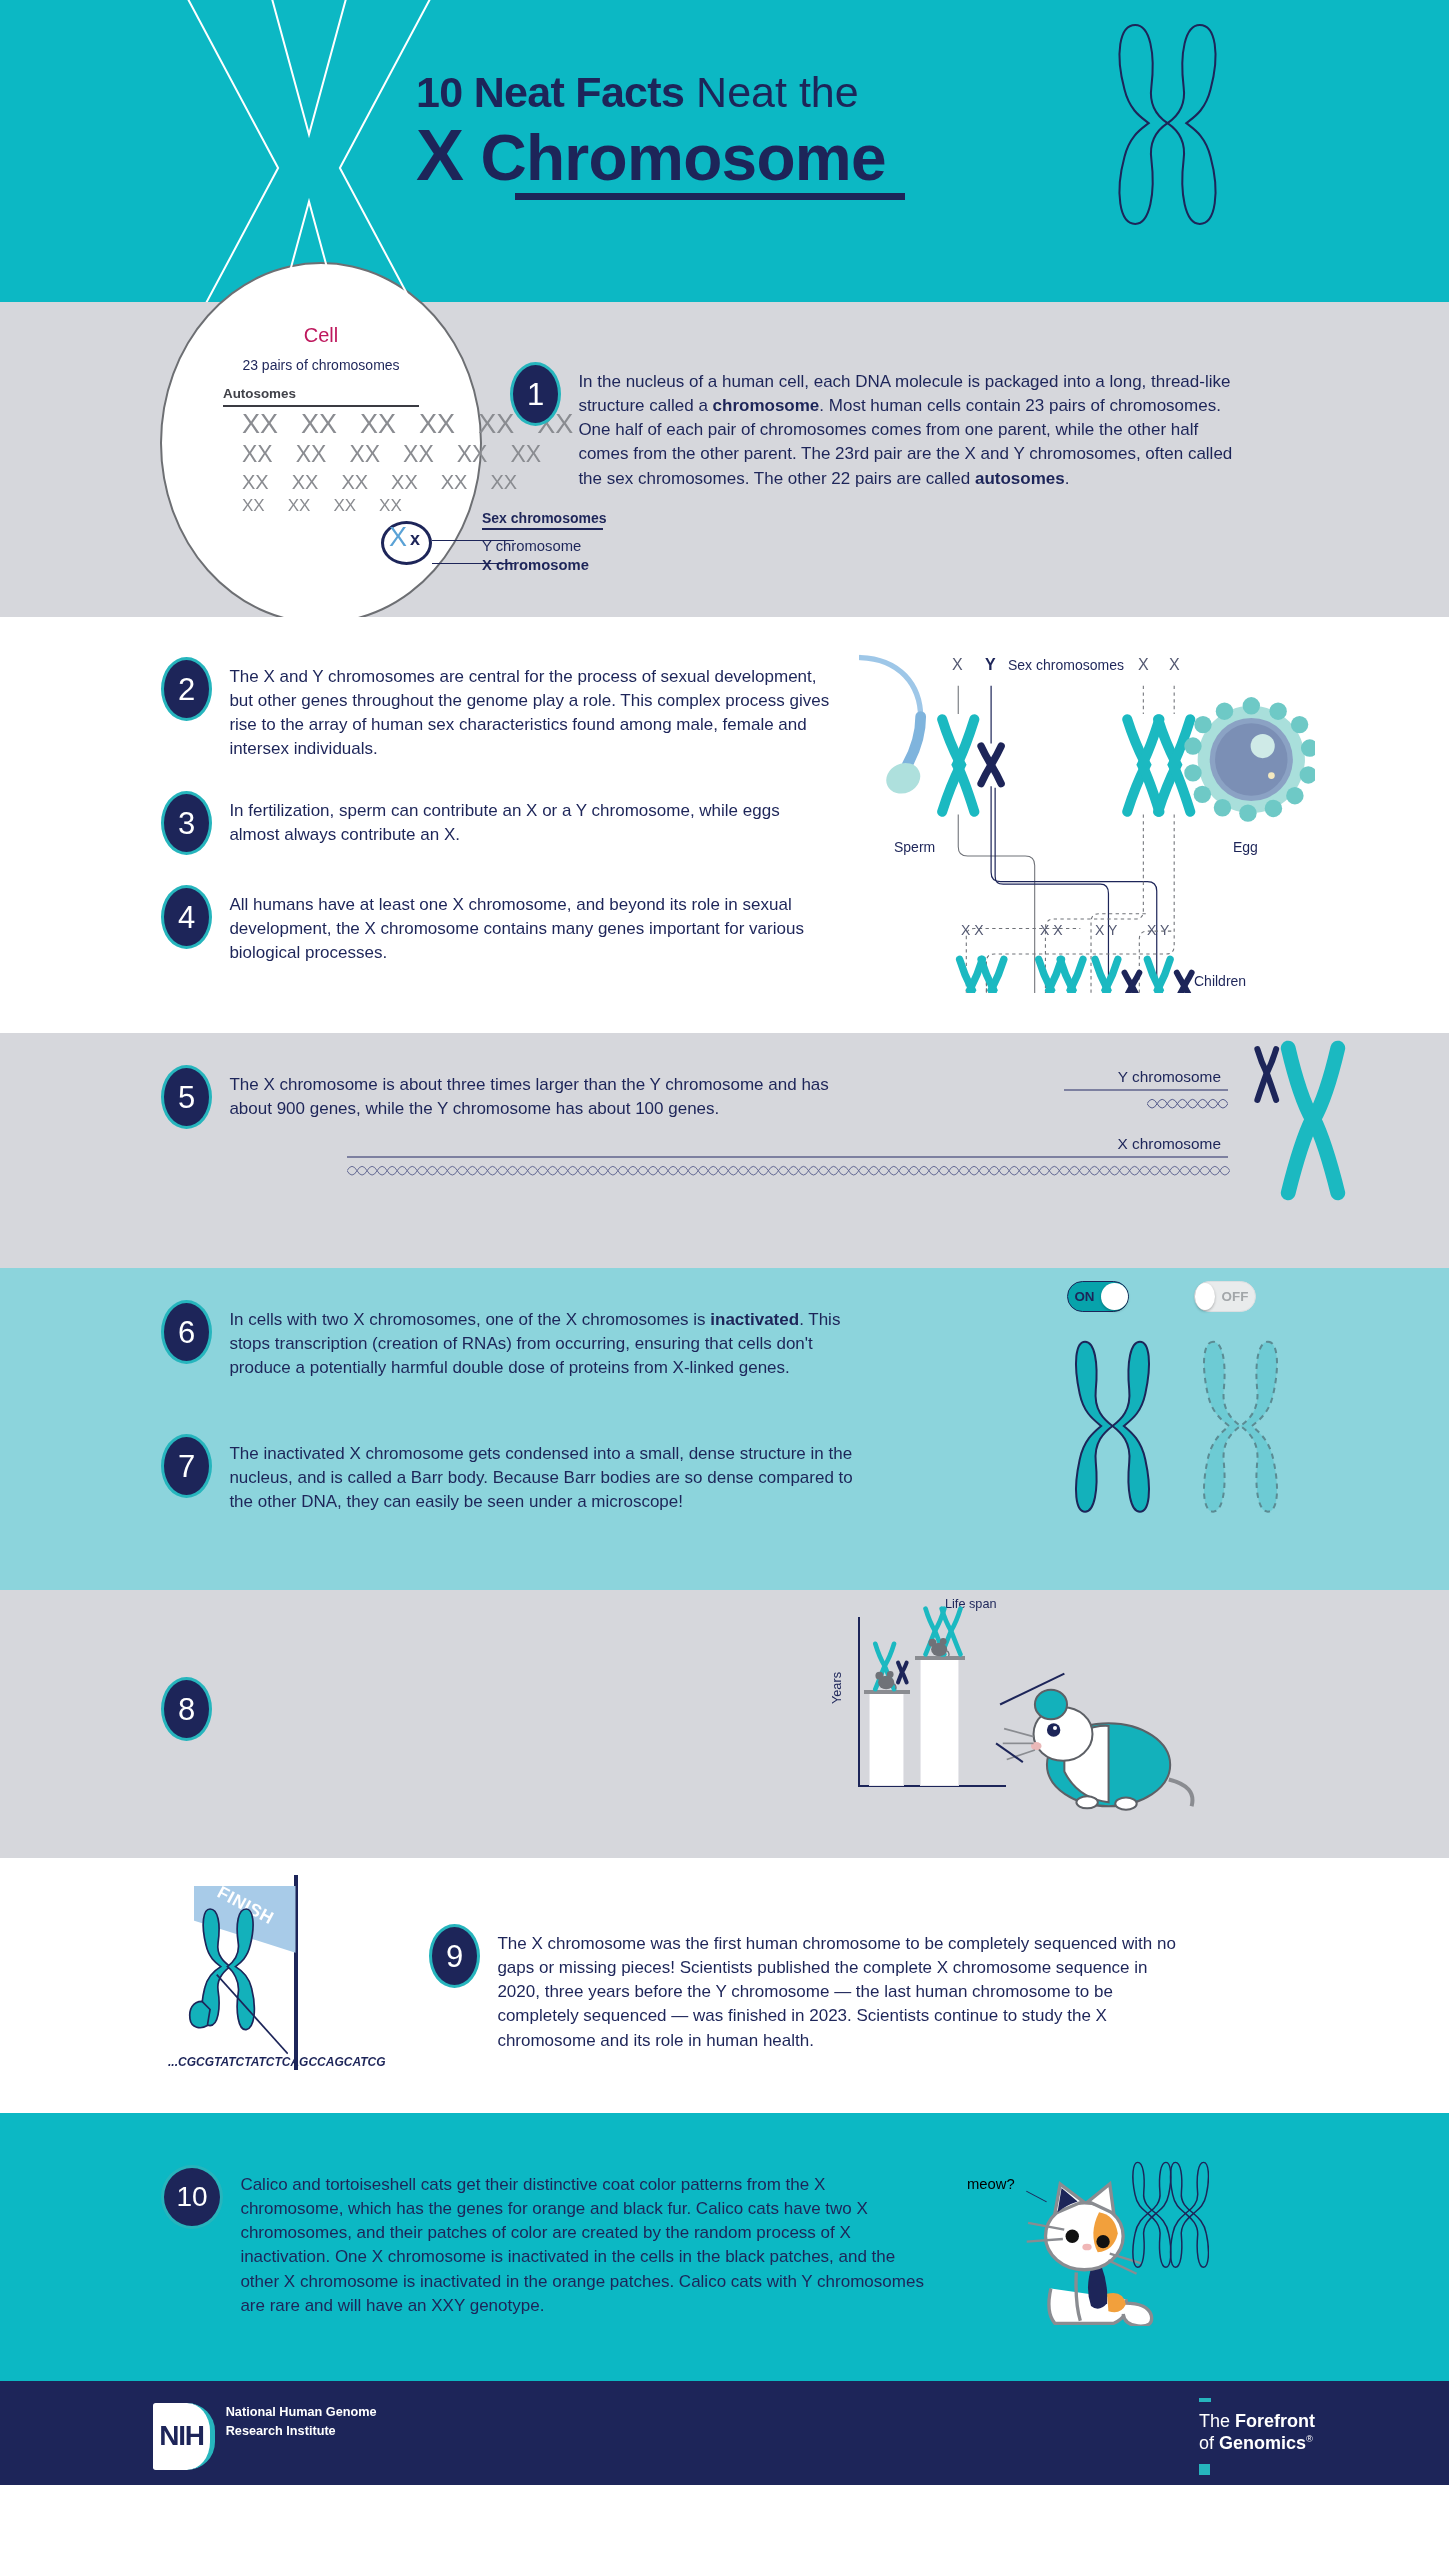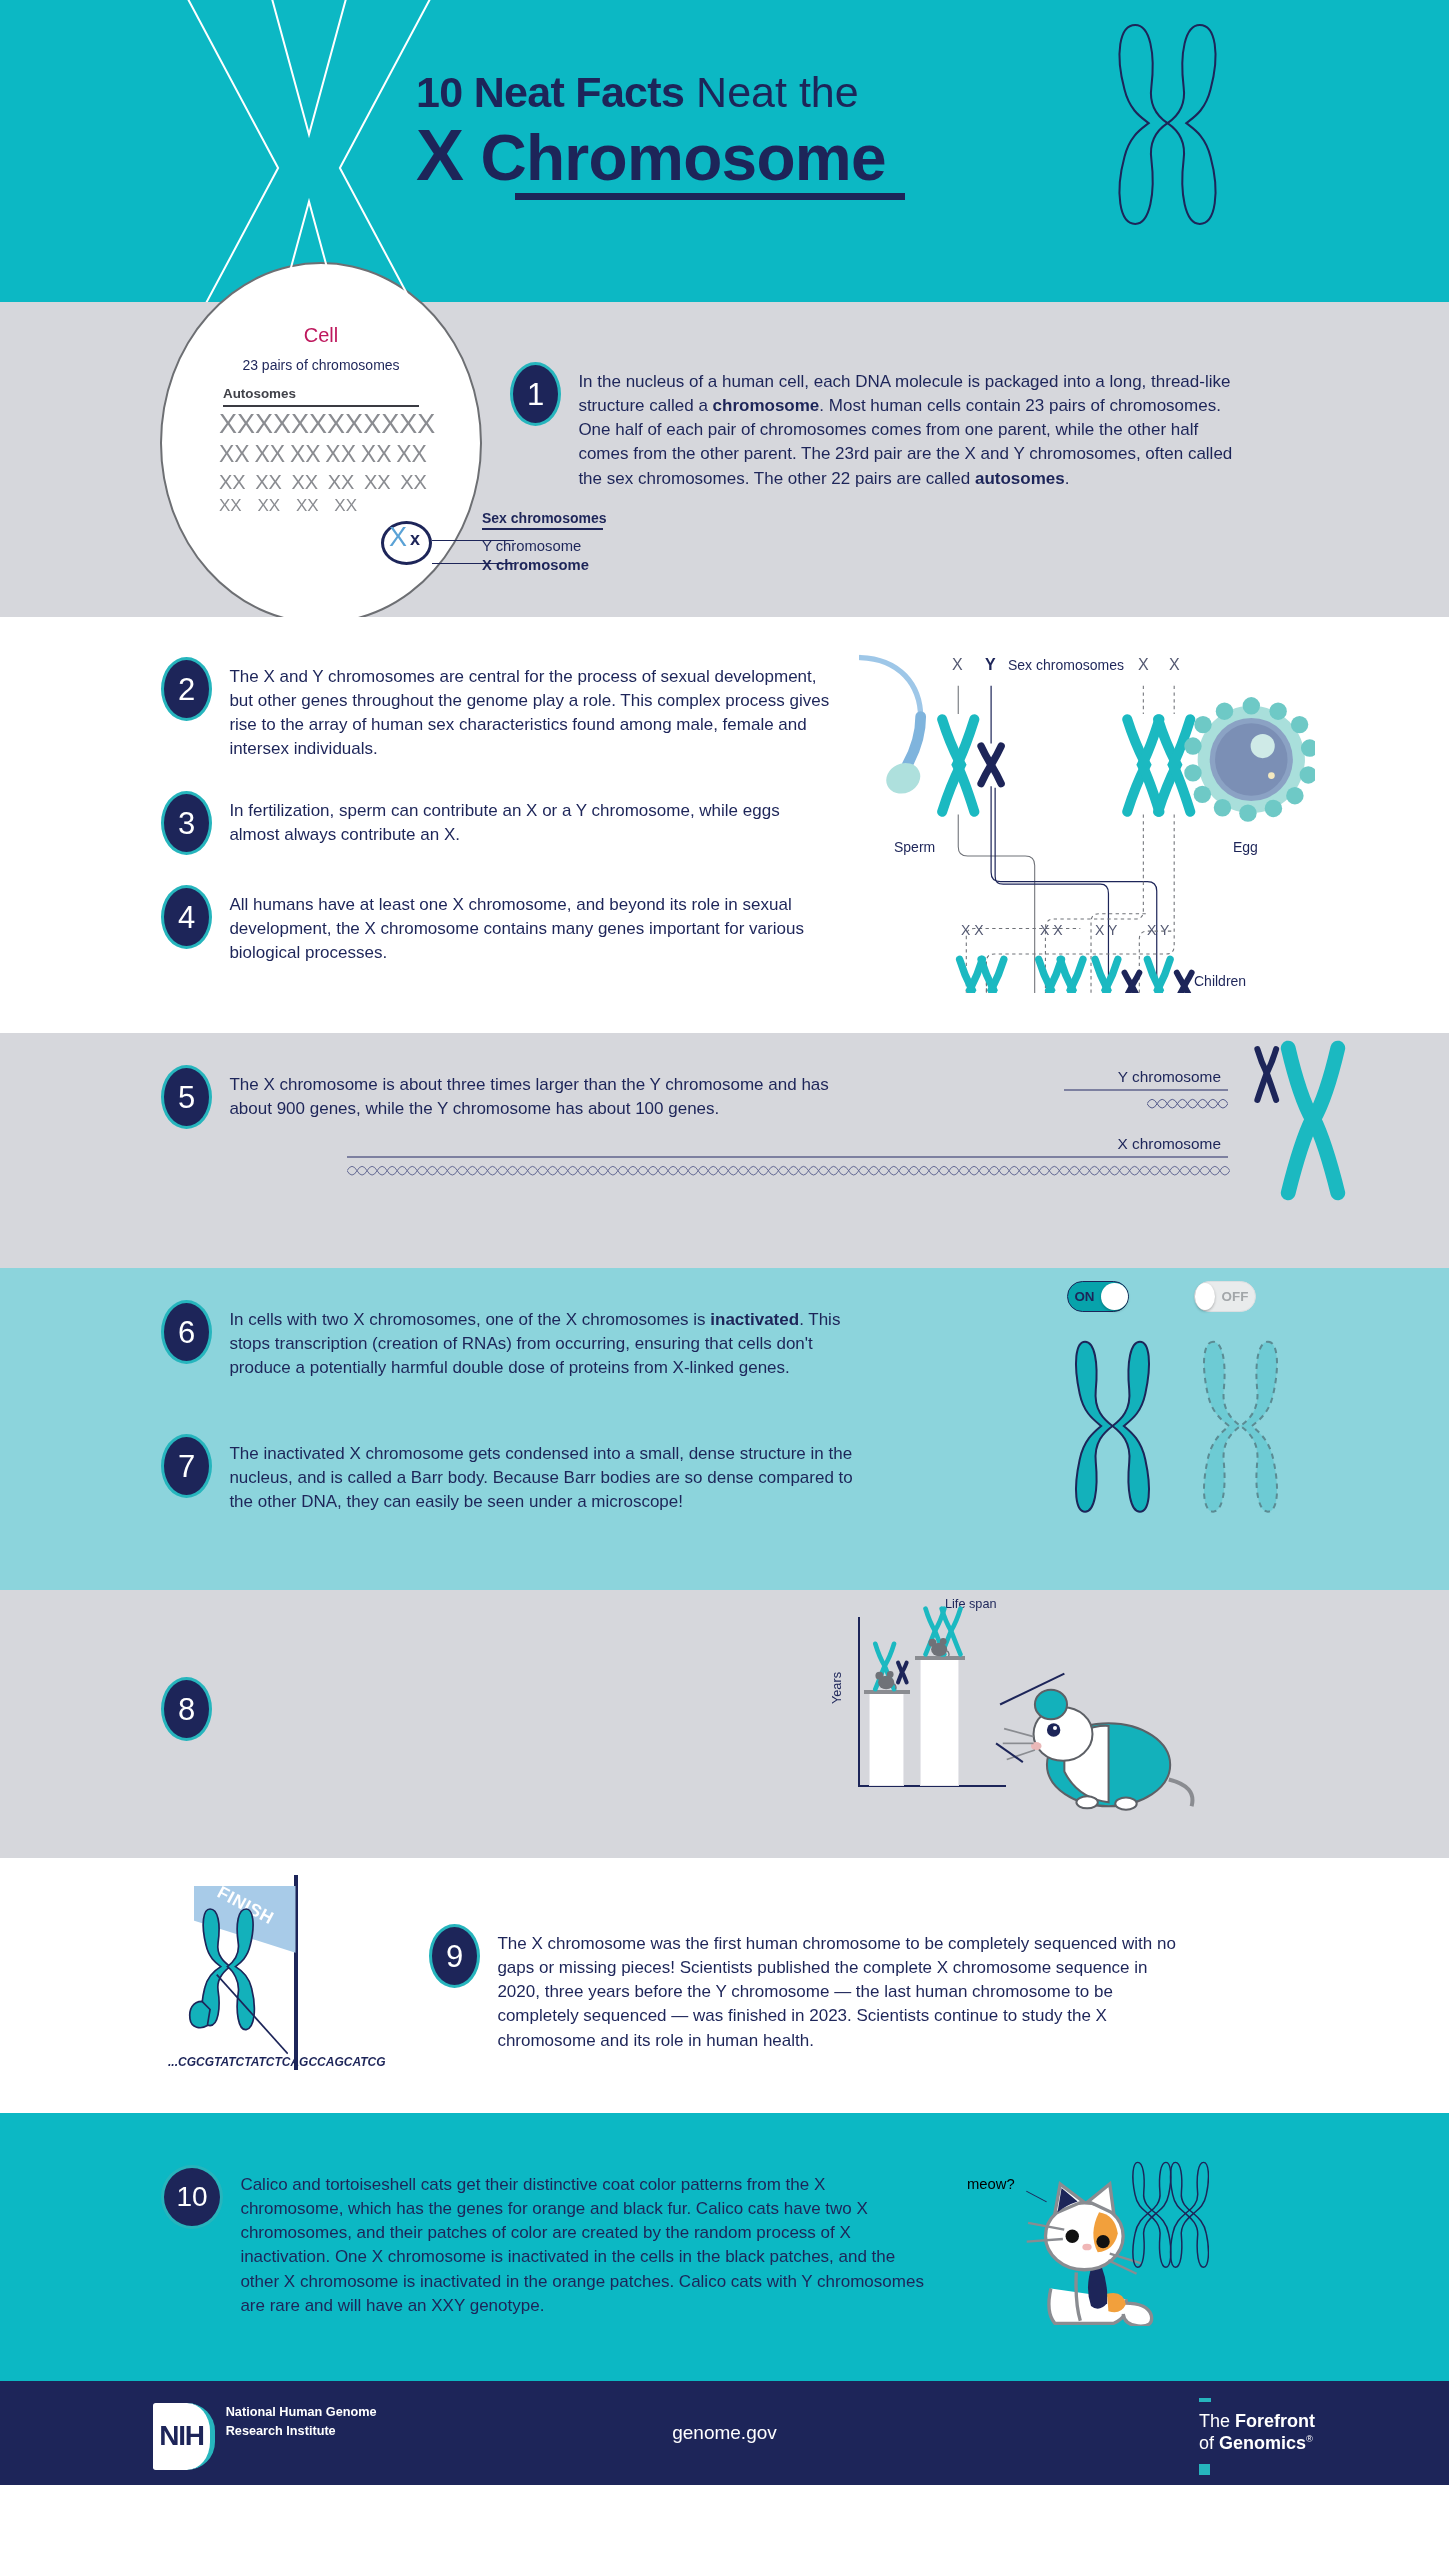--- a/index.html
+++ b/index.html
@@ -106,21 +106,21 @@
   .autosomes-label {
     position: absolute; left: 63px; top: 124px;
     font-size: 13.4px; font-weight: bold; color: #414249;
   }
   .autosomes-rule {
     position: absolute; left: 63px; top: 143px;
     width: 196px; height: 2px; background: #3a3b42;
   }
   .karyo { position: absolute; left: 59px; top: 149px; width: 208px; }
   .karyo-row { display: flex; justify-content: space-between; margin-bottom: 5.4px; }
-  .kx { color: #8a8c91; font-weight: 400; line-height: 1; }
+  .kx { color: #8a8c91; font-weight: 400; line-height: 1; margin-left: 23px; }
   .kx.r1 { font-size: 27px; }
   .kx.r2 { font-size: 23px; }
   .kx.r3 { font-size: 20px; }
   .kx.r4 { font-size: 17px; }
   .sexpair-circle {
     position: absolute; left: 221px; top: 259px;
     width: 51px; height: 44px; border-radius: 50%;
     border: 3.4px solid #1d2559; background: rgba(255,255,255,0.05);
   }
   .sexpair-x { position: absolute; left: 229px; top: 262px; font-size: 27px; color: #5aa2d6; line-height:1; }
@@ -684,21 +684,20 @@
 
   <div class="footer">
     <div class="nih-logo">
       <div class="nih-shield">NIH</div>
       <div class="nih-words">
         <div>National Human Genome</div>
         <div>Research Institute</div>
       </div>
     </div>
 
-    <div class="genome-url">genome.gov</div>
 
     <div class="forefront">
       <div class="ff-dash"></div>
       <div class="ff-l1">
         <span>The </span><b>Forefront</b>
       </div>
       <div class="ff-l1">
         <span>of </span><b>Genomics</b><span style="font-size:9.4px; vertical-align:super;">®</span>
       </div>
       <div class="ff-sq"></div>

